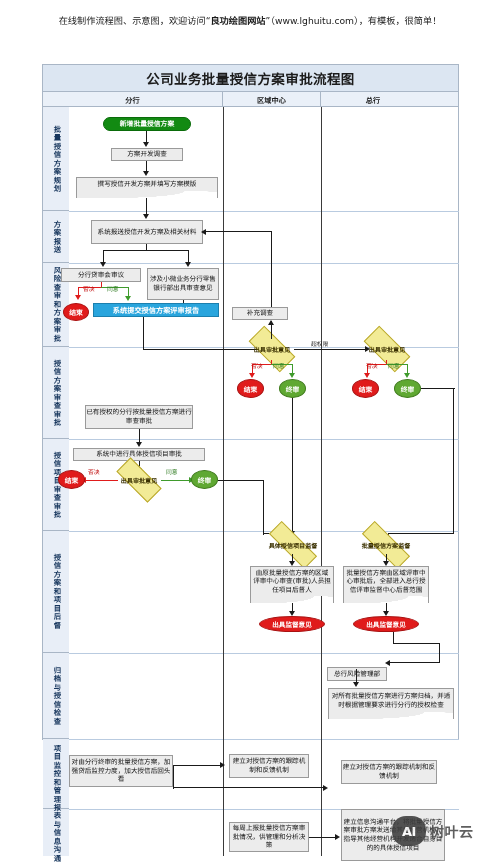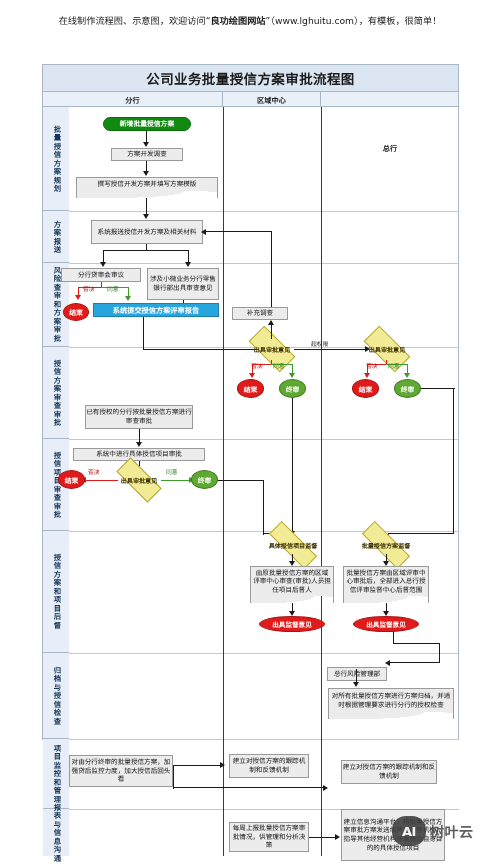--- a/index.html
+++ b/index.html
@@ -34,21 +34,21 @@
   #head-row{
     position:absolute;left:0;top:27px;width:100%;height:15px;
     background:#eaf0f8;border-bottom:1px solid #a9b6c6;box-sizing:border-box;
   }
   .head-cell{
     position:absolute;top:0;height:15px;display:flex;align-items:center;justify-content:center;
     font-size:7.2px;font-weight:bold;color:#1c1c1c;box-sizing:border-box;
   }
   .head-cell.hc0{left:0;width:180px;border-right:1px solid #a9b6c6;}
   .head-cell.hc1{left:180px;width:98px;border-right:1px solid #a9b6c6;}
-  .head-cell.hc2{left:278px;width:138px;margin-top:48px;}
+  .head-cell.hc2{left:261px;width:138px;}
 
   
   #lane-col{
     position:absolute;left:0;top:42px;width:26px;height:749px;
     background:#e8eef7;border-right:1px solid #a9b6c6;box-sizing:border-box;
   }
   .lane{
     position:absolute;left:0;width:26px;box-sizing:border-box;
     display:flex;align-items:center;justify-content:center;
     border-bottom:1px solid #a9b6c6;background:#e8eef7;

